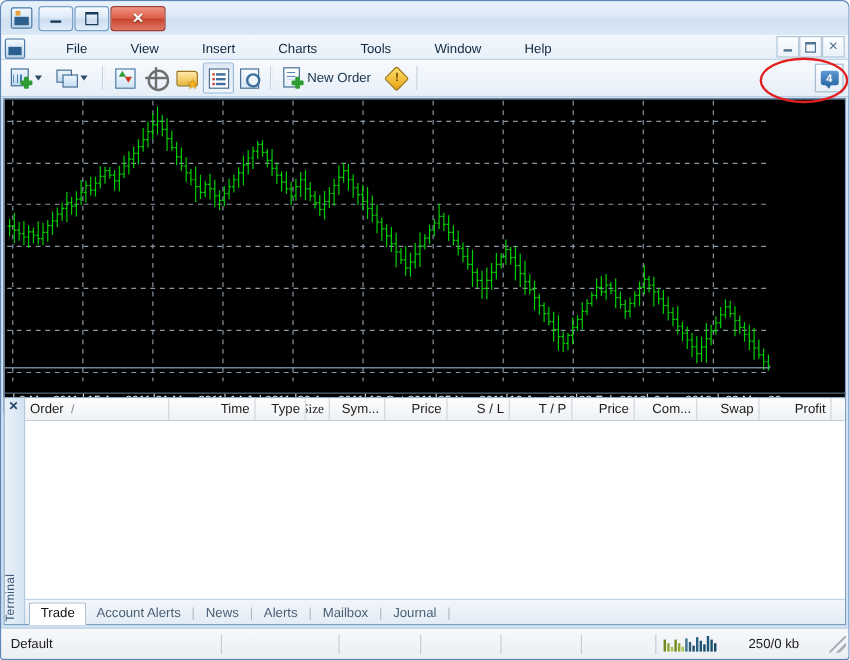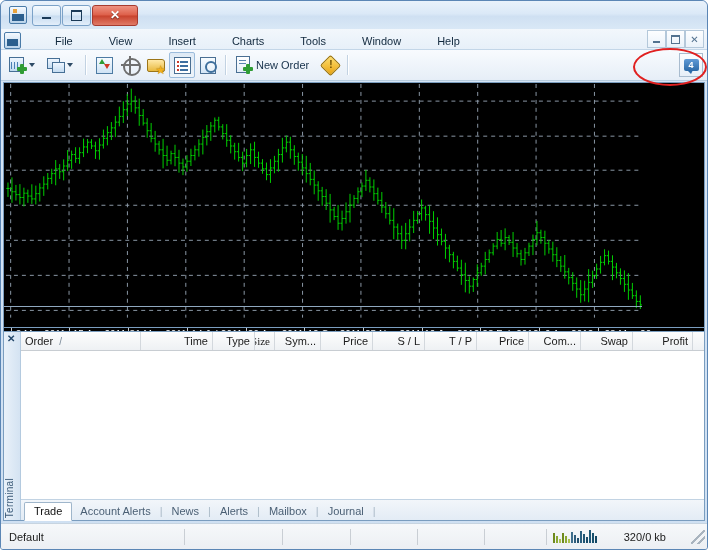--- a/index.html
+++ b/index.html
@@ -1362,17 +1362,17 @@
         <i style="height: 11px; background: rgb(63, 110, 140);"></i>
         <i style="height: 8px; background: rgb(47, 93, 124);"></i>
         <i style="height: 5px; background: rgb(35, 80, 110);"></i>
         <i style="height: 12px; background: rgb(42, 95, 128);"></i>
         <i style="height: 9px; background: rgb(31, 85, 116);"></i>
         <i style="height: 6px; background: rgb(26, 76, 106);"></i>
         <i style="height: 13px; background: rgb(29, 88, 120);"></i>
         <i style="height: 10px; background: rgb(23, 80, 109);"></i>
         <i style="height: 7px; background: rgb(18, 71, 100);"></i>
       </div>
-    <div class="sb-cell" style="width:88px; text-align:center; border-right:none">320/0 kb</div>
+    <div class="sb-cell" style="width:88px; text-align:center; border-right:none">250/0 kb</div>
     <div class="grip"></div>
   </div>
 
 </div>
 
 </body></html>

